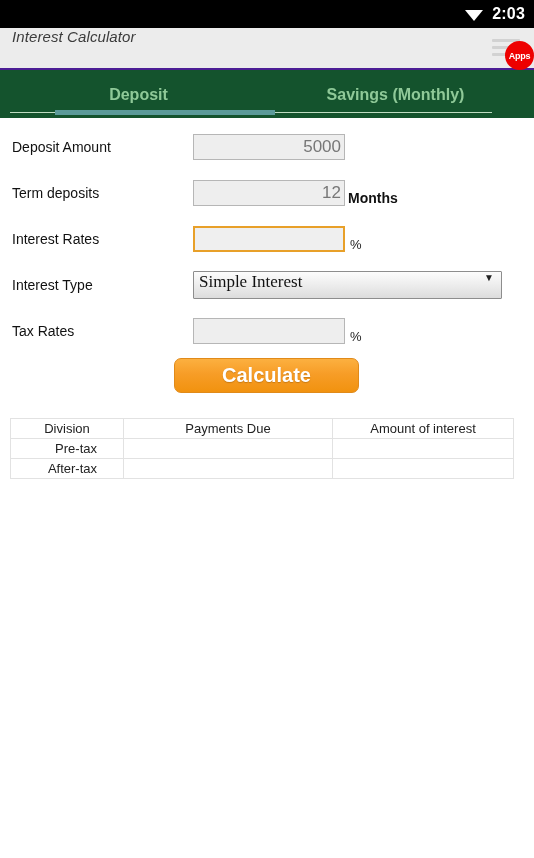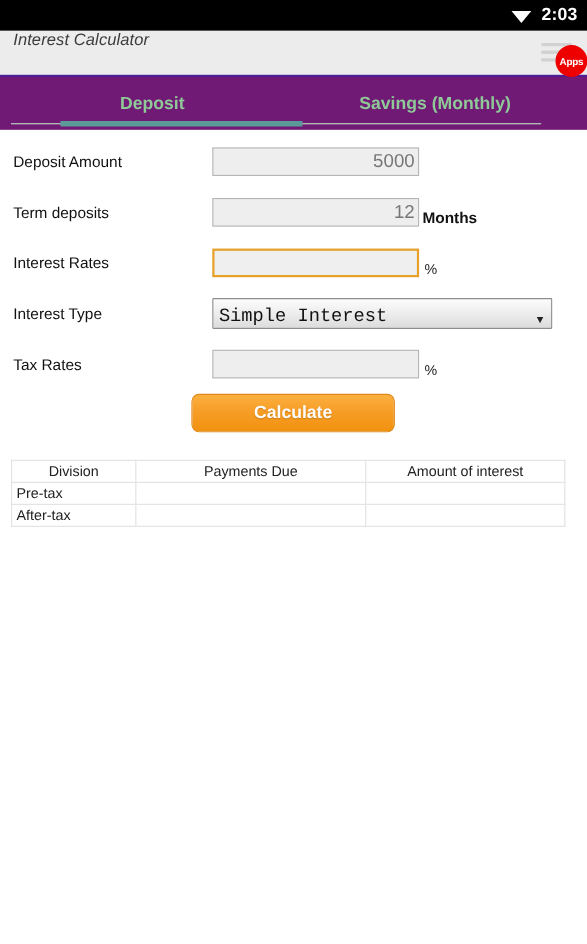--- a/index.html
+++ b/index.html
@@ -91,21 +91,21 @@
     display: flex;
     align-items: center;
     justify-content: center;
     letter-spacing: -0.2px;
   }
 
   
   .tab-bar {
     position: relative;
     height: 48px;
-    background: #701a75;
+    background: #14532d;
   }
   .tabs {
     display: flex;
     height: 44px;
     padding: 0 10px;
     box-sizing: border-box;
   }
   .tab {
     flex: 1;
     display: flex;
@@ -145,21 +145,21 @@
   }
   .form-label {
     width: 193px;
     padding-left: 12px;
     box-sizing: border-box;
     font-size: 14px;
     font-weight: normal;
     color: #111111;
   }
   .text-input {
-    width: 188px;
+    width: 152px;
     height: 26px;
     box-sizing: border-box;
     background: #eeeeee;
     border: 1px solid #b6b6b6;
     font-family: "Liberation Sans", sans-serif;
     font-size: 17px;
     color: #777777;
     text-align: right;
     padding: 0 3px;
     outline: none;
@@ -180,26 +180,26 @@
     font-size: 13px;
     color: #222222;
     margin-left: 5px;
   }
   .select-input {
     width: 309px;
     height: 28px;
     box-sizing: border-box;
     border: 1px solid #8d8d8d;
     background: linear-gradient(to bottom, #fcfcfc 0%, #ededed 50%, #dcdcdc 100%);
-    font-family: Liberation Mono, monospace;
+    font-family: Liberation Serif, serif;
     font-size: 17px;
     color: #111111;
     padding: 0 22px 0 5px;
     display: flex;
-    align-items: flex-end;
+    align-items: flex-start;
     position: relative;
     border-radius: 1px;
   }
   .select-arrow {
     position: absolute;
     right: 7px;
     font-size: 10px;
     color: #222222;
   }
 
@@ -212,21 +212,21 @@
     position: absolute;
     left: 174px;
     top: 4px;
     width: 185px;
     height: 35px;
     border: 1px solid #e08a1a;
     border-radius: 7px;
     background: linear-gradient(to bottom, #fcb040 0%, #f79d27 45%, #f1920f 100%);
     color: #ffffff;
     font-family: "Liberation Sans", sans-serif;
-    font-size: 16px;
+    font-size: 20px;
     font-weight: bold;
     text-shadow: 0 1px 1px rgba(120, 70, 0, 0.35);
     cursor: pointer;
   }
 
   
   .results-table {
     margin: 16px 0 0 10px;
     width: 504px;
     border-collapse: collapse;
@@ -239,21 +239,21 @@
     height: 19px;
     padding: 0 4px;
     font-weight: normal;
   }
   .results-table th {
     text-align: center;
   }
   .results-table .col-division { width: 104px; }
   .results-table .col-payments { width: 200px; }
   .results-table .row-header {
-    text-align: left;
+    text-align: right;
     padding-right: 26px;
   }
 </style>
 </head>
 <body>
 
 <div class="status-bar">
   <svg class="wifi-icon" viewBox="0 0 20 16">
     <path d="M1 4 L19 4 L10 15 Z" fill="#ffffff"></path>
   </svg>

